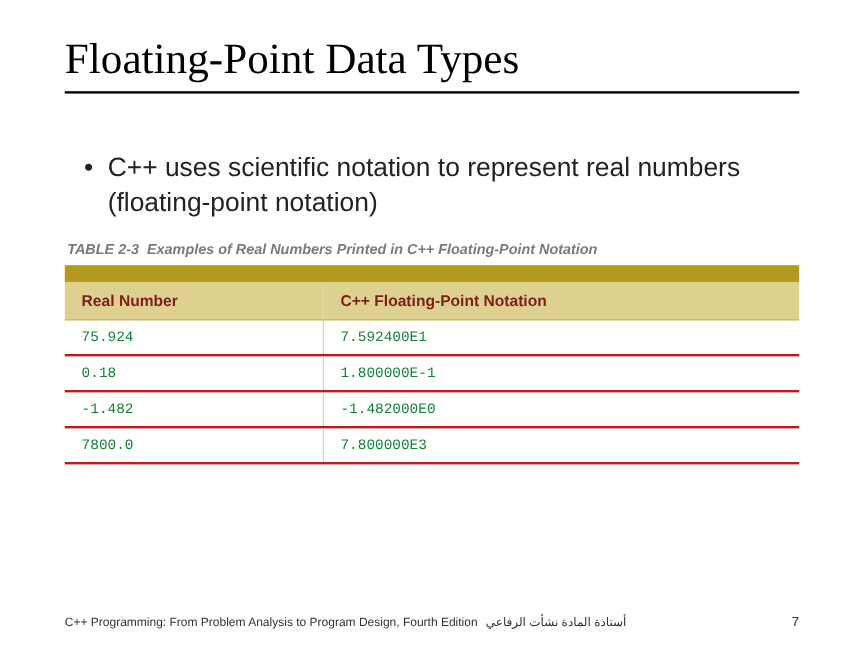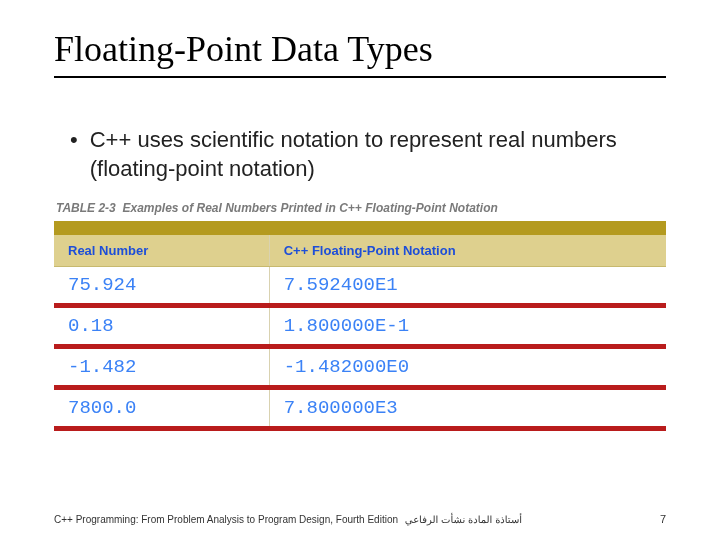--- a/index.html
+++ b/index.html
@@ -51,37 +51,37 @@
     border-top: 14px solid #b49a1f;
     background: #fff;
   }
   .tbl {
     width: 100%;
     border-collapse: collapse;
     font-family: "Courier New", Courier, monospace;
   }
   .tbl thead th {
     background: #ded08e;
-    color: #1d4ed8;
+    color: #7f1d1d;
     font-family: Arial, Helvetica, sans-serif;
     font-size: 13px;
     font-weight: 700;
     text-align: left;
     padding: 8px 14px;
     border-bottom: 1px solid #c7b96e;
   }
   .tbl thead th + th,
   .tbl tbody td + td {
     border-left: 1px solid #d9d2b0;
   }
   .tbl tbody td {
-    font-size: 19px;
-    color: #3b82f6;
+    font-size: 12px;
+    color: #15803d;
     padding: 7px 14px;
-    border-bottom: 5px solid #b91c1c;
+    border-bottom: 2px solid #b91c1c;
   }
   .footer {
     position: absolute;
     bottom: 14px;
     left: 54px;
     right: 54px;
     display: flex;
     justify-content: space-between;
     align-items: flex-start;
     font-size: 10px;

